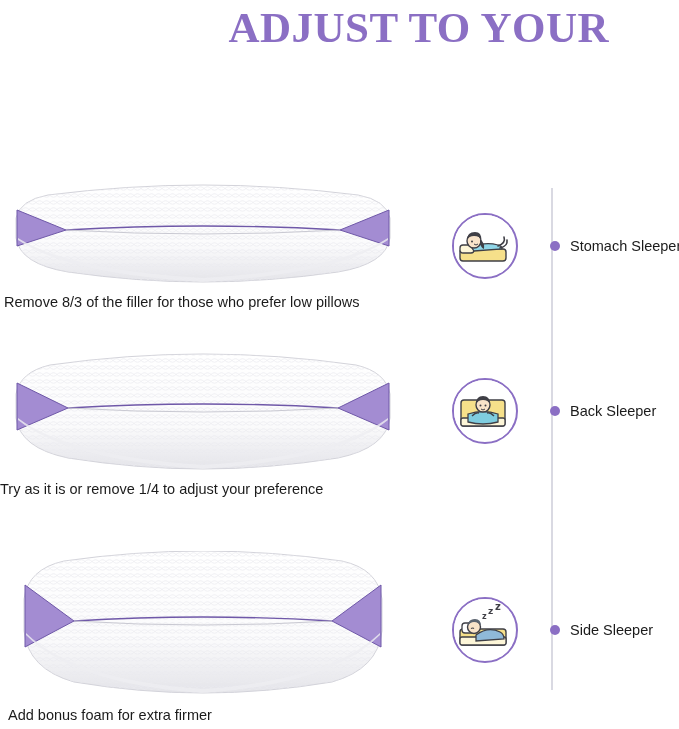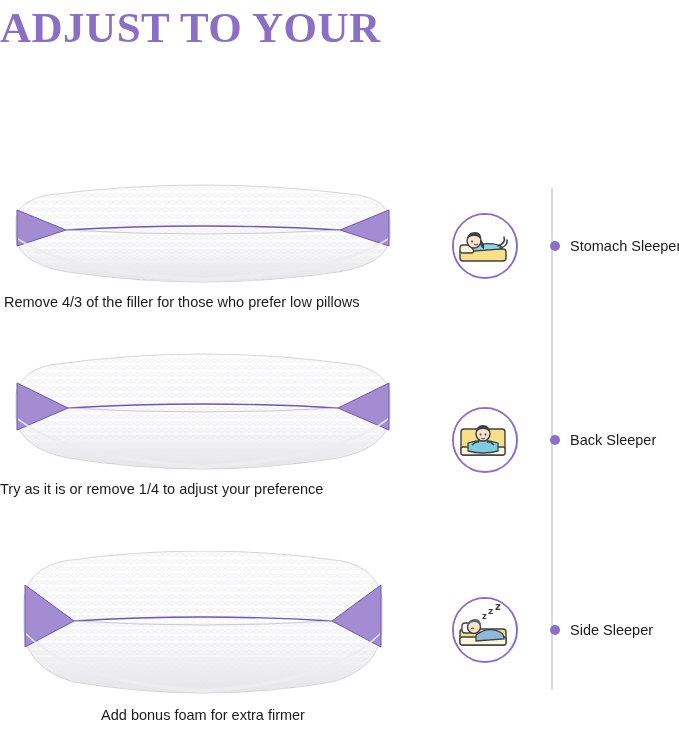--- a/index.html
+++ b/index.html
@@ -14,21 +14,21 @@
     font-family: "Liberation Sans", sans-serif;
     overflow: hidden;
   }
 
   
   .title-block {
     position: absolute;
     top: 0;
     left: 0;
     width: 609px;
-    text-align: left;
+    text-align: right;
     padding-top: 4px;
   }
   .title-line {
     font-family: "Liberation Serif", serif;
     font-weight: bold;
     color: #8b6fc4;
     font-size: 43px;
     letter-spacing: 0.5px;
     line-height: 47px;
     white-space: nowrap;
@@ -46,21 +46,21 @@
     margin-left: 8px;
   }
   .pillow-svg { display: block; }
 
   .caption {
     font-size: 14.5px;
     color: #1b1b1b;
     margin-top: 6px;
     white-space: nowrap;
   }
-  .caption.center { text-align: center; width: 390px; margin-left: 8px;}
+  .caption.center { text-align: left; width: 390px; margin-left: 8px;}
 
   
   .timeline {
     position: absolute;
     left: 551px;
     top: 188px;
     width: 2px;
     height: 502px;
     background: #d9d9e2;
   }
@@ -126,21 +126,21 @@
 
       <path d="M9,32 L58,52 L9,68 Z" fill="#a38cd2" stroke="#6f58a8" stroke-width="1"></path>
       <path d="M381,32 L332,52 L381,68 Z" fill="#a38cd2" stroke="#6f58a8" stroke-width="1"></path>
 
       <path d="M58,52 Q195,44 332,52" fill="none" stroke="#6f58a8" stroke-width="1.4"></path>
       <path d="M58,52 Q195,60 332,52" fill="none" stroke="#c9c9d2" stroke-width="1"></path>
 
       <path d="M10,62 Q60,96 195,104 Q330,96 380,62 L380,60 Q330,92 195,100 Q60,92 10,60 Z" fill="#ededf1" opacity="0.8"></path>
     </svg>
   </div>
-  <div class="caption" style="margin-left:4px;">Remove 4/3 of the filler for those who prefer low pillows</div>
+  <div class="caption" style="margin-left:4px;">Remove 8/3 of the filler for those who prefer low pillows</div>
 </div>
 
 <div class="pillow-section" style="top:350px;">
   <div class="pillow-wrap">
     <svg class="pillow-svg" width="390" height="125" viewBox="0 0 390 125">
       <defs>
         <linearGradient id="pg2" x1="0" y1="0" x2="0" y2="1">
           <stop offset="0%" stop-color="#ffffff"></stop>
           <stop offset="62%" stop-color="#fbfbfc"></stop>
           <stop offset="100%" stop-color="#e4e4e9"></stop>
@@ -211,21 +211,21 @@
       <path d="M20,29 Q22,31 24,29" fill="none" stroke="#3f3f46" stroke-width="1"></path>
 
       <path d="M44,31 Q52,28 50,22" fill="none" stroke="#3f3f46" stroke-width="1.6" stroke-linecap="round"></path>
       <path d="M46,33 Q54,31 53,25" fill="none" stroke="#3f3f46" stroke-width="1.6" stroke-linecap="round"></path>
     </svg>
   </div>
   <div class="dot"></div>
   <div class="tl-label">Stomach Sleeper</div>
 </div>
 
-<div class="tl-row" style="top:408px;">
+<div class="tl-row" style="top:379px;">
   <div class="badge">
     <svg width="58" height="58" viewBox="0 0 58 58">
       <rect x="0" y="0" width="58" height="58" fill="#ffffff"></rect>
 
       <rect x="7" y="20" width="44" height="26" rx="3" fill="#f6e08a" stroke="#3f3f46" stroke-width="1.4"></rect>
       <rect x="7" y="38" width="44" height="8" rx="2" fill="#fdf6d8" stroke="#3f3f46" stroke-width="1.3"></rect>
 
       <path d="M14,34 Q29,29 44,34 L44,42 Q29,46 14,42 Z" fill="#7fcde0" stroke="#3f3f46" stroke-width="1.3"></path>
 
       <circle cx="29" cy="25" r="7" fill="#f8e3c9" stroke="#3f3f46" stroke-width="1.4"></circle>

